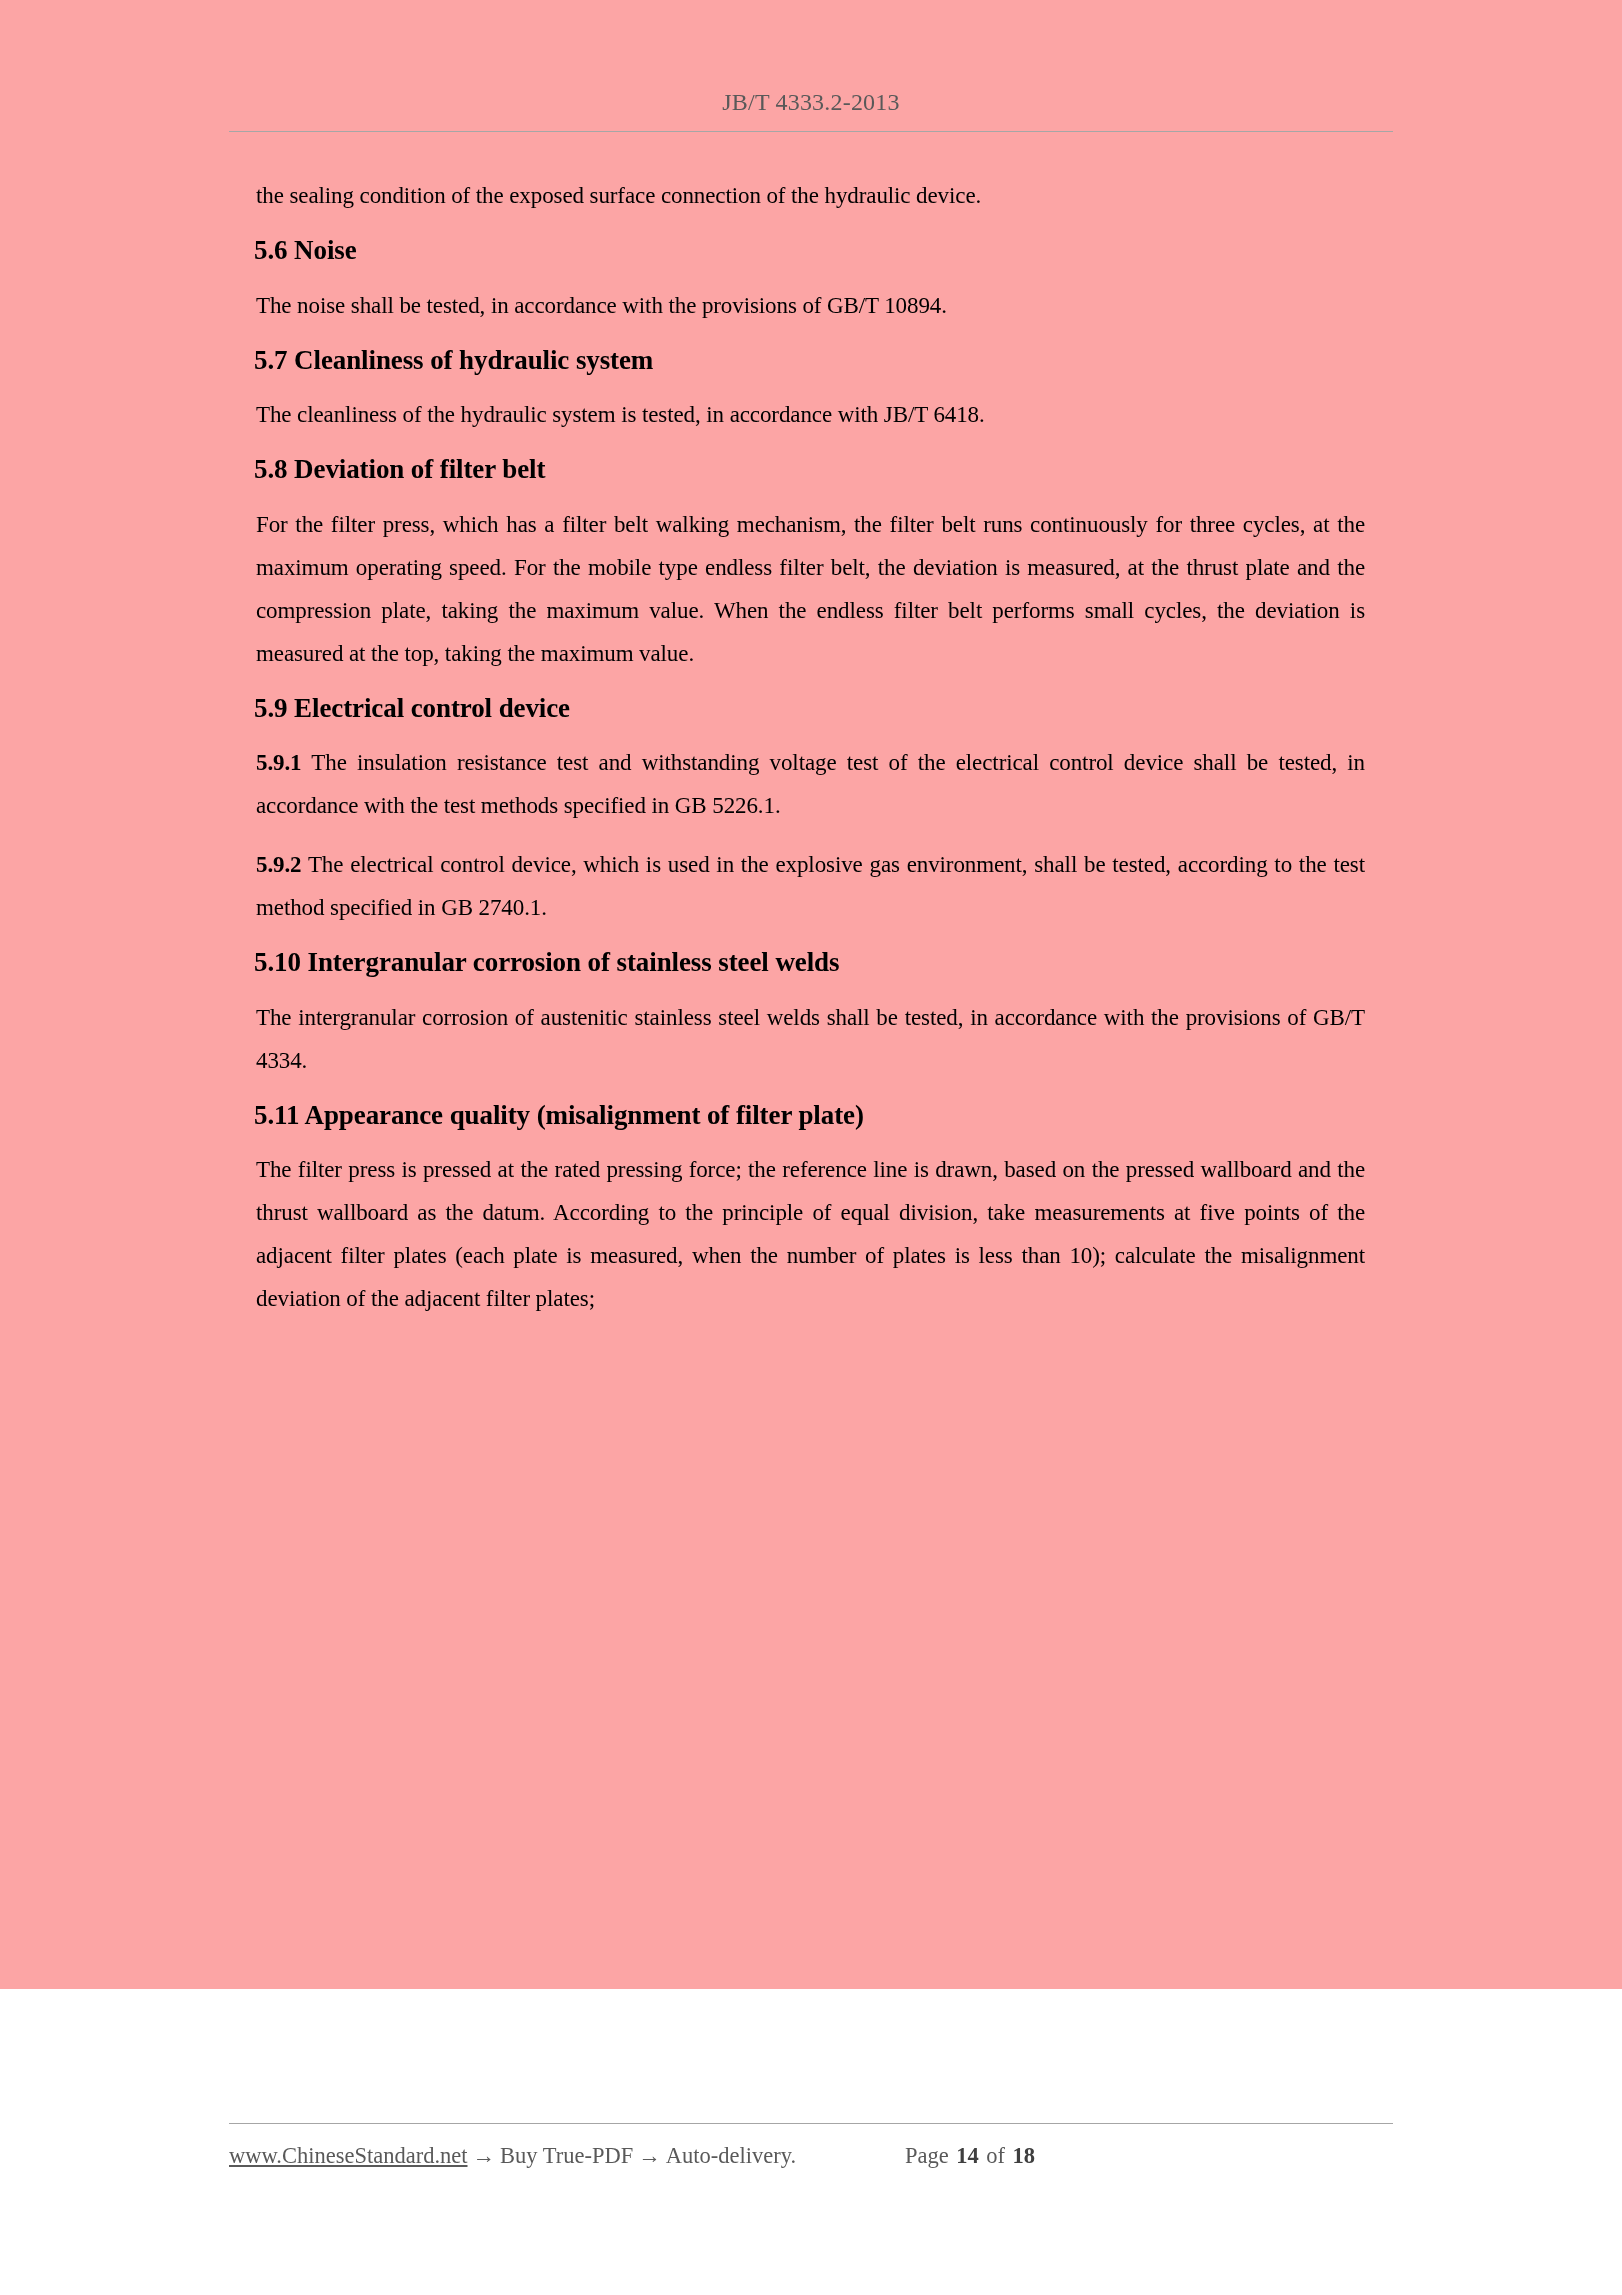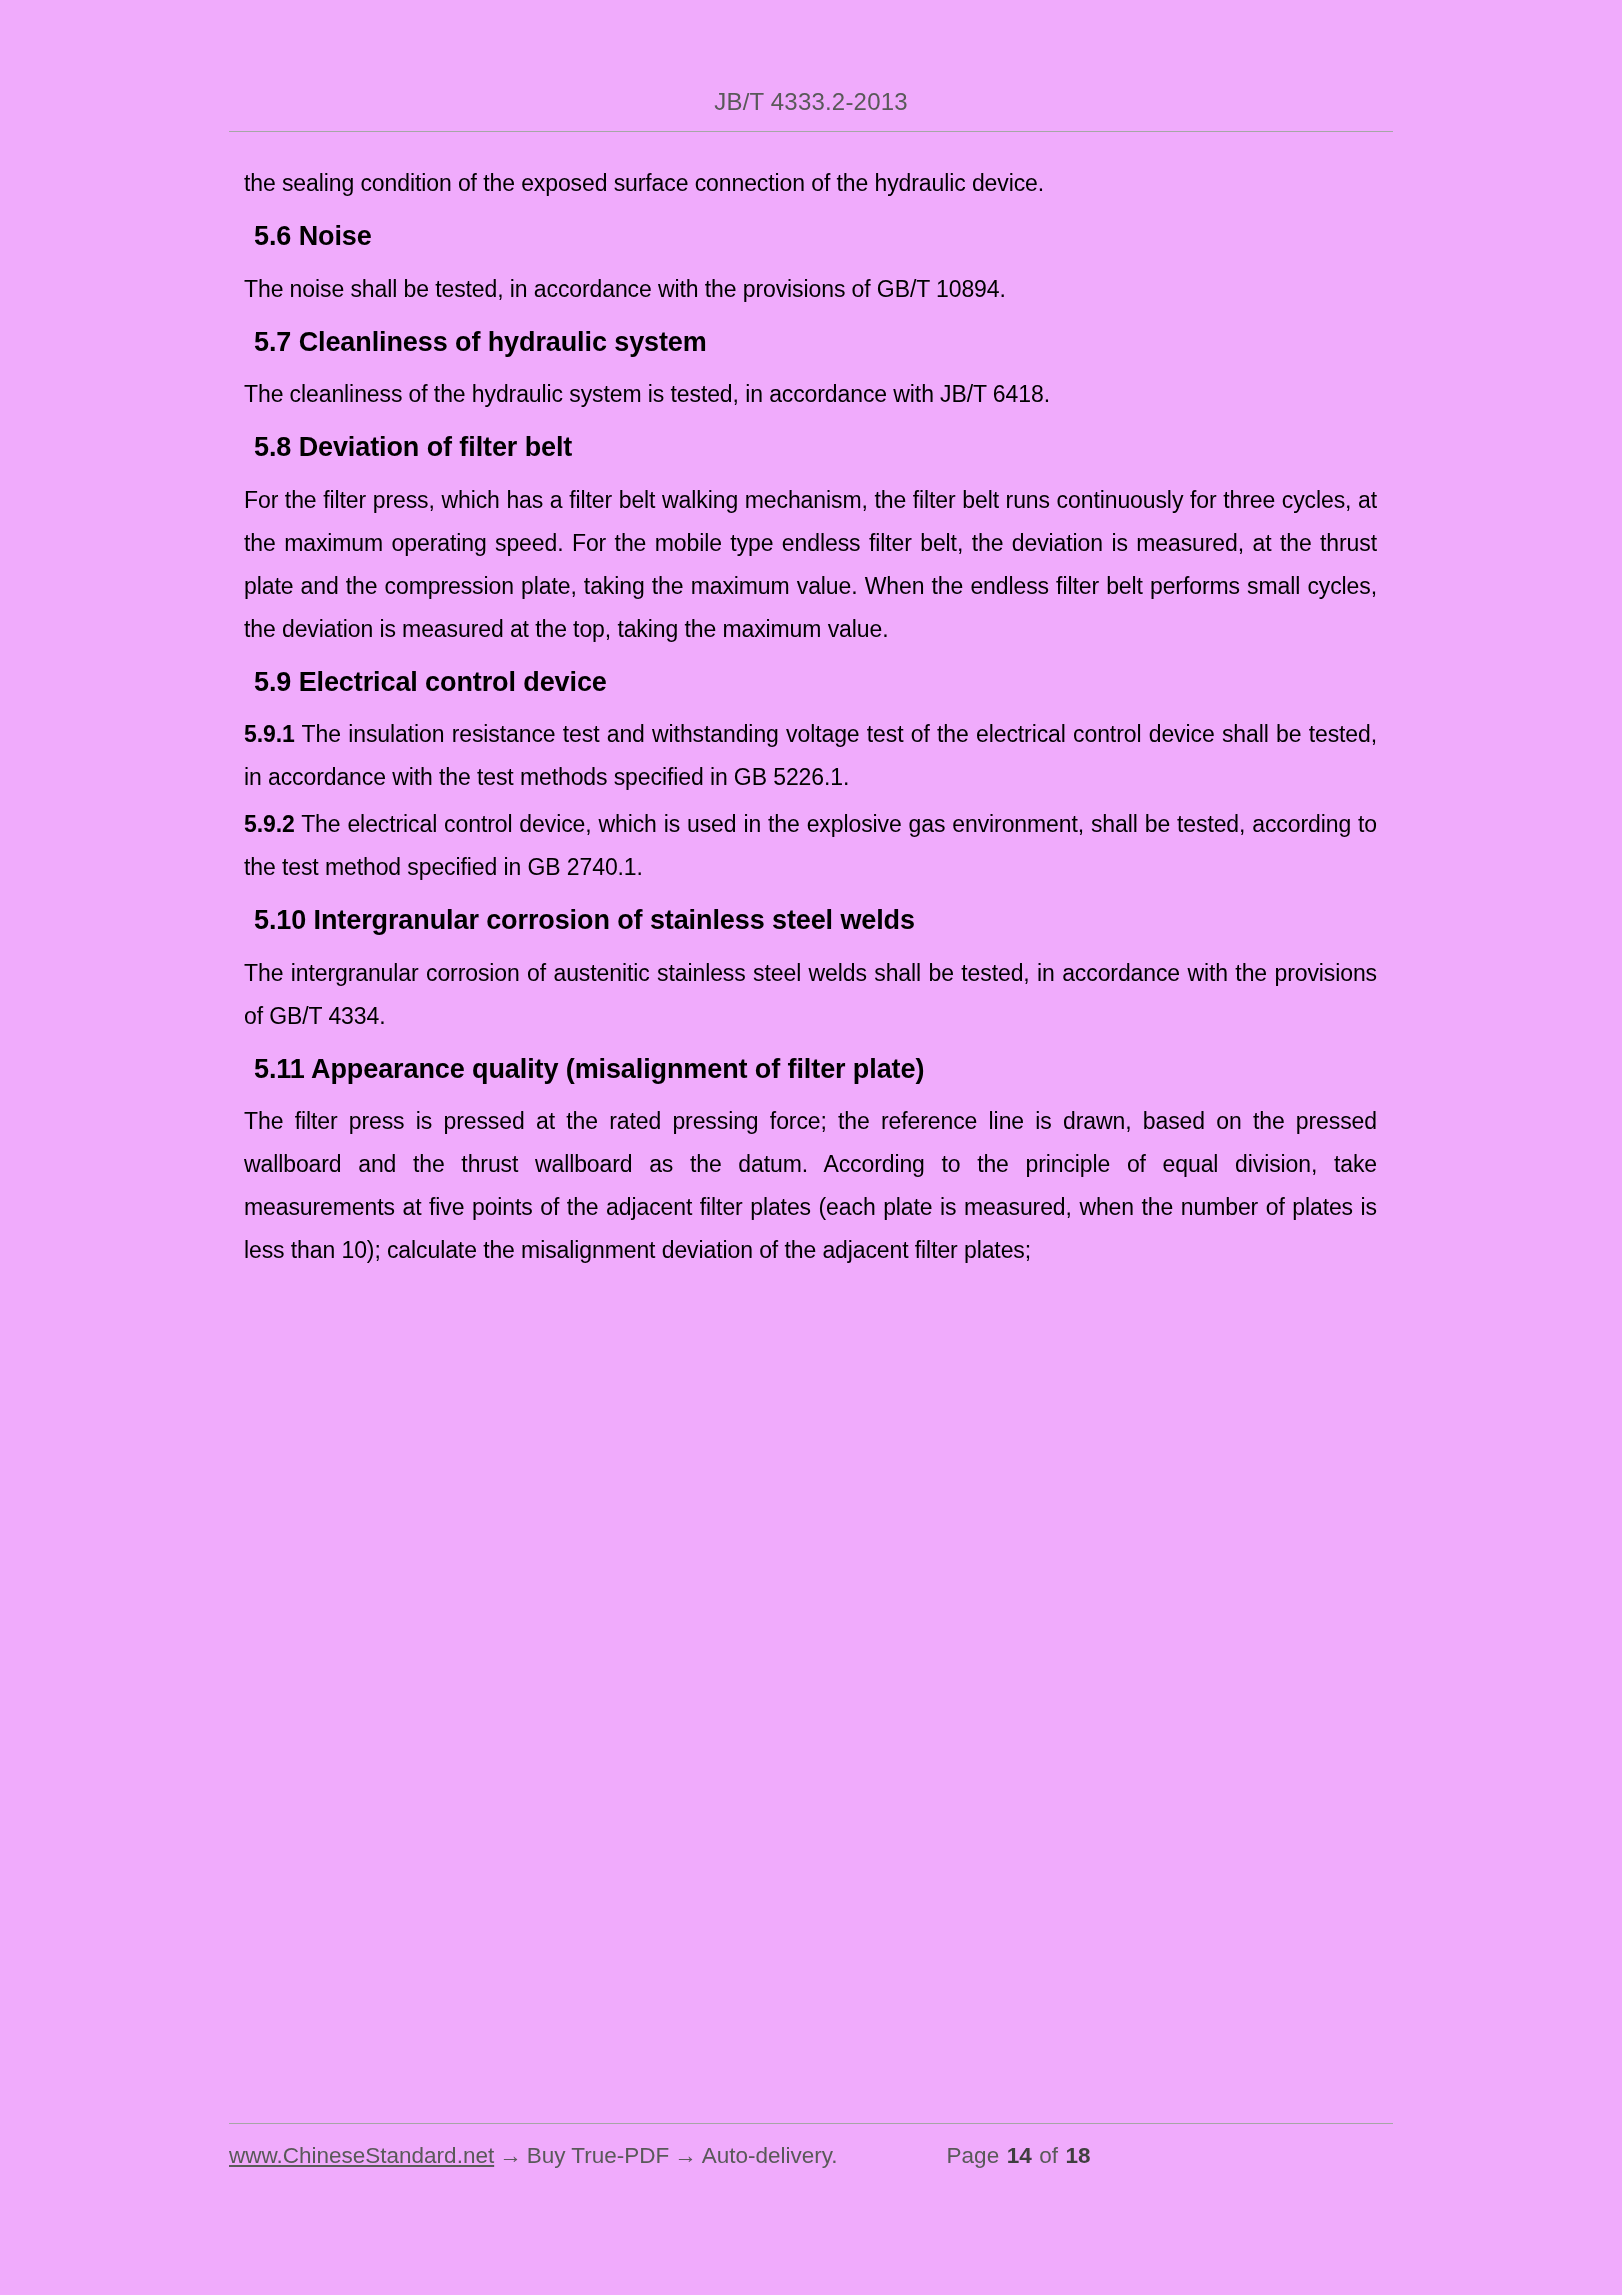--- a/index.html
+++ b/index.html
@@ -11,23 +11,24 @@
     width: 1623px;
     height: 2295px;
     font-family: "Liberation Sans", sans-serif;
     color: #000000;
     -webkit-font-smoothing: antialiased;
   }
 
   .page {
     position: relative;
     width: 1623px;
-    height: 2295px;
-    background: #f0abfc;
+    height: 1989px;
+    background: #fca5a5;
     box-sizing: border-box;
+    font-family: Liberation Serif, serif;
   }
 
   
   .page-header {
     position: absolute;
     left: 229px;
     top: 88px;
     width: 1164px;
   }
   .header-title {
@@ -58,21 +59,21 @@
     line-height: 1.28;
     margin: 14px;
     padding: 0;
     color: #000;
     letter-spacing: -0.1px;
   }
 
   p.body-text {
     font-size: 23px;
     line-height: 43px;
-    margin: 4px;
+    margin: 16px;
     padding: 0;
     text-align: justify;
     text-justify: inter-word;
     color: #000;
     letter-spacing: -0.1px;
   }
   p.body-text.nojustify {
     text-align: left;
   }
   .num-label {

